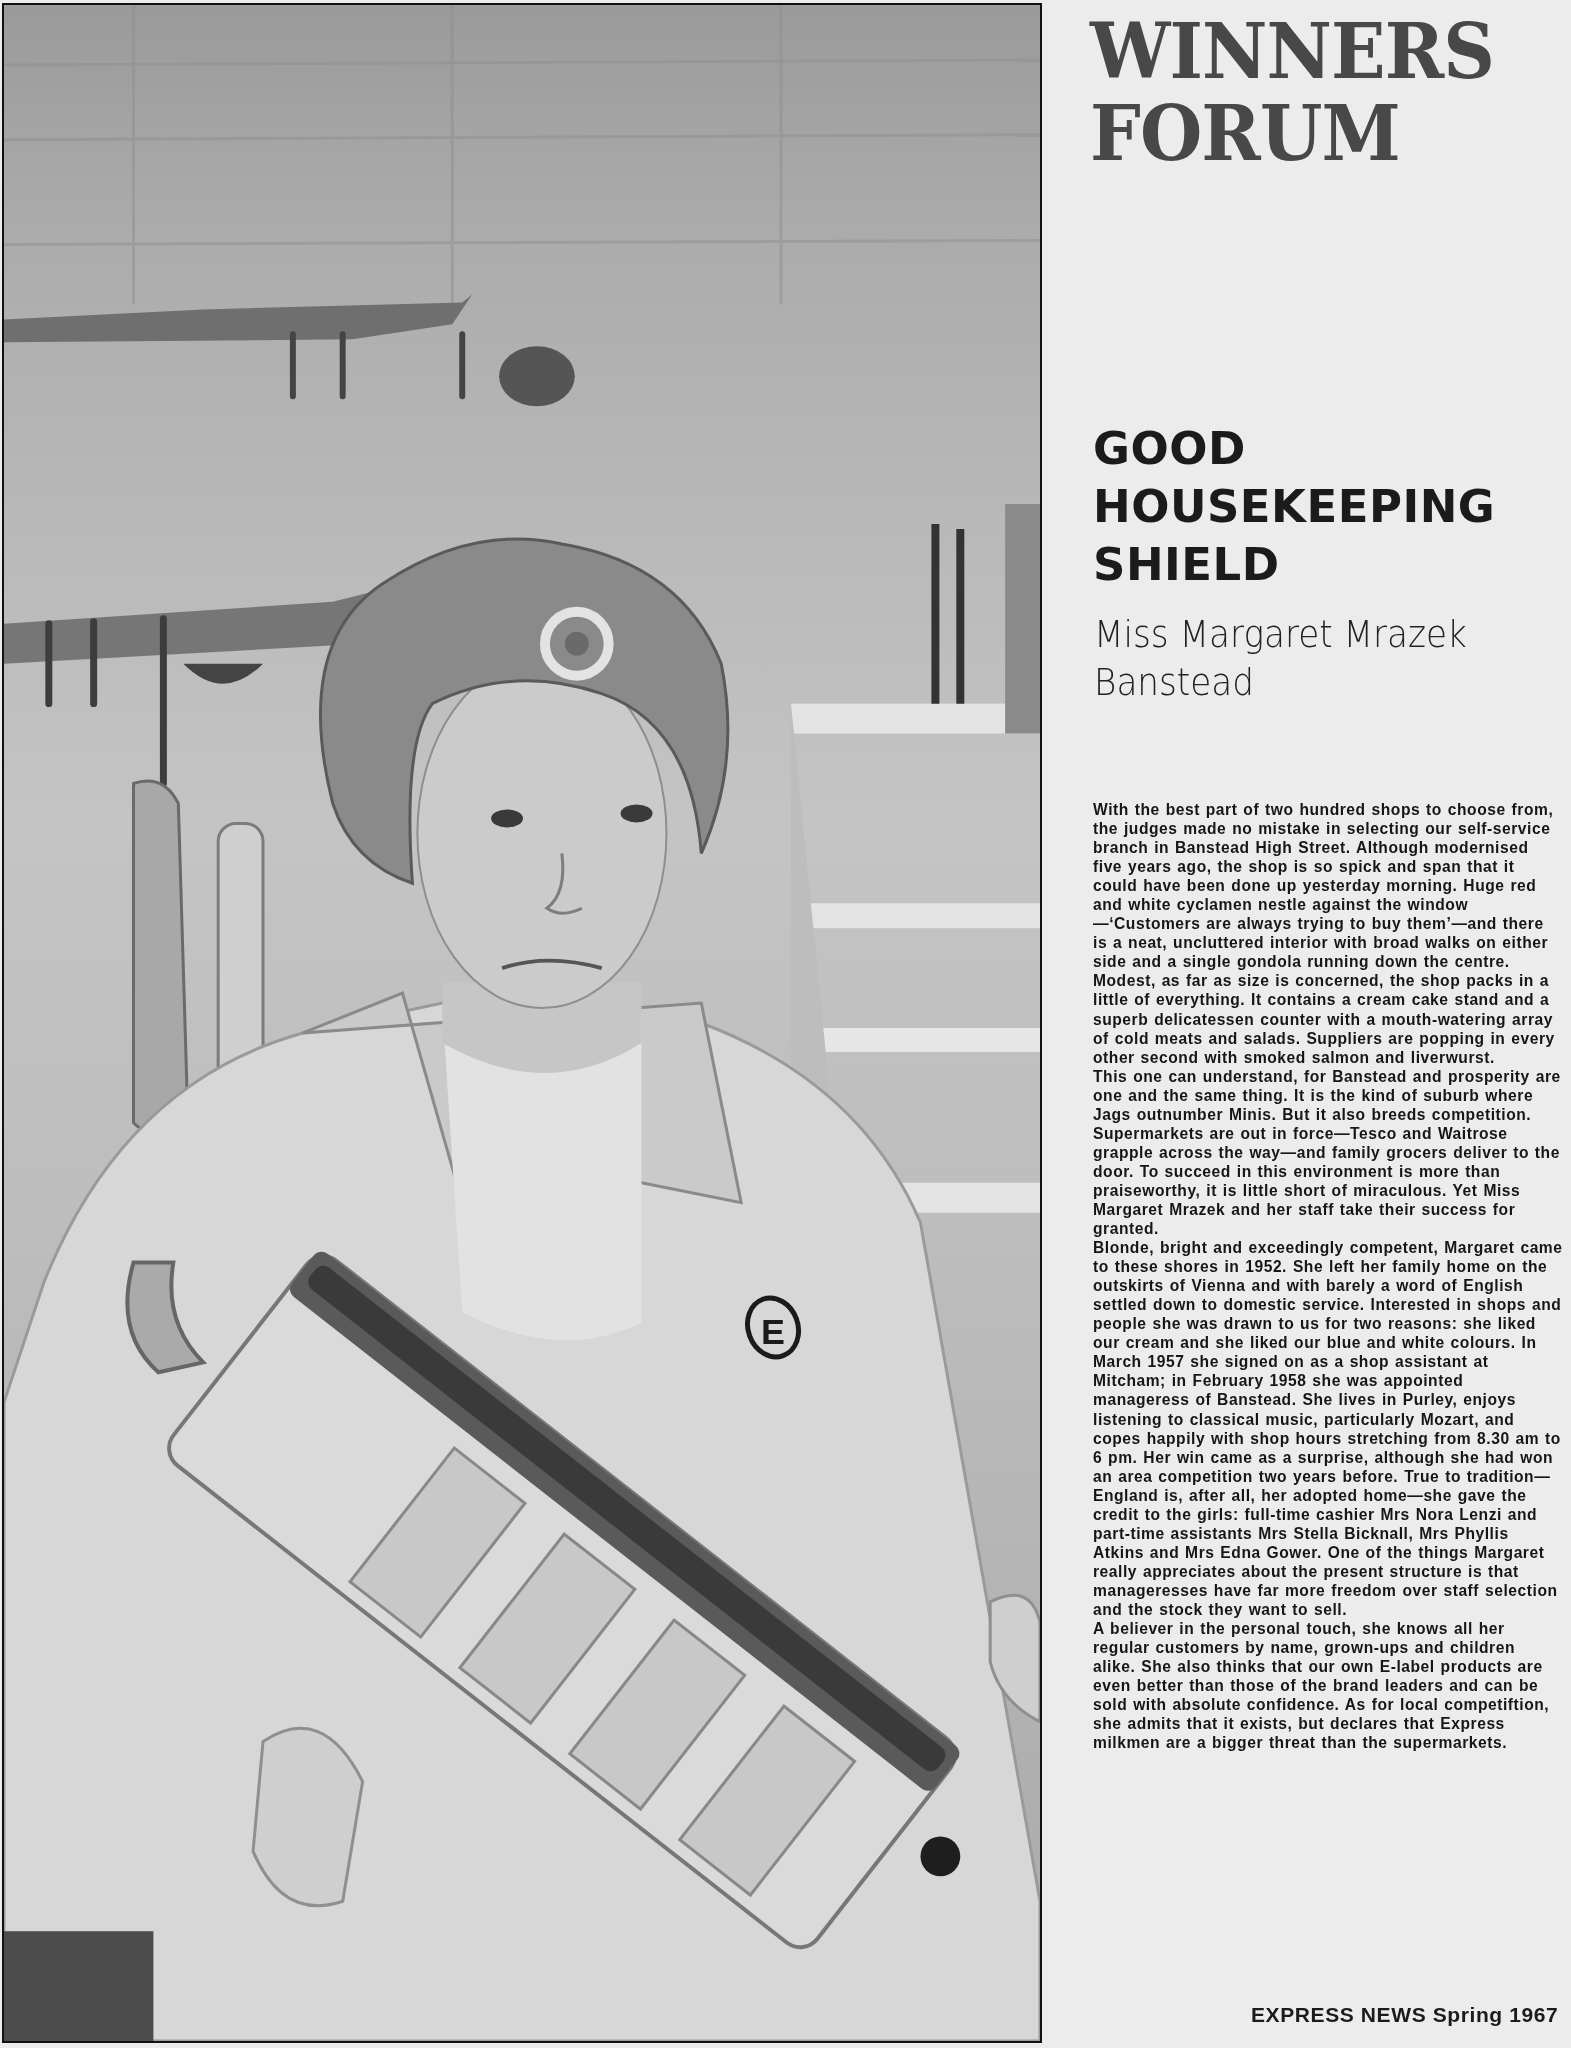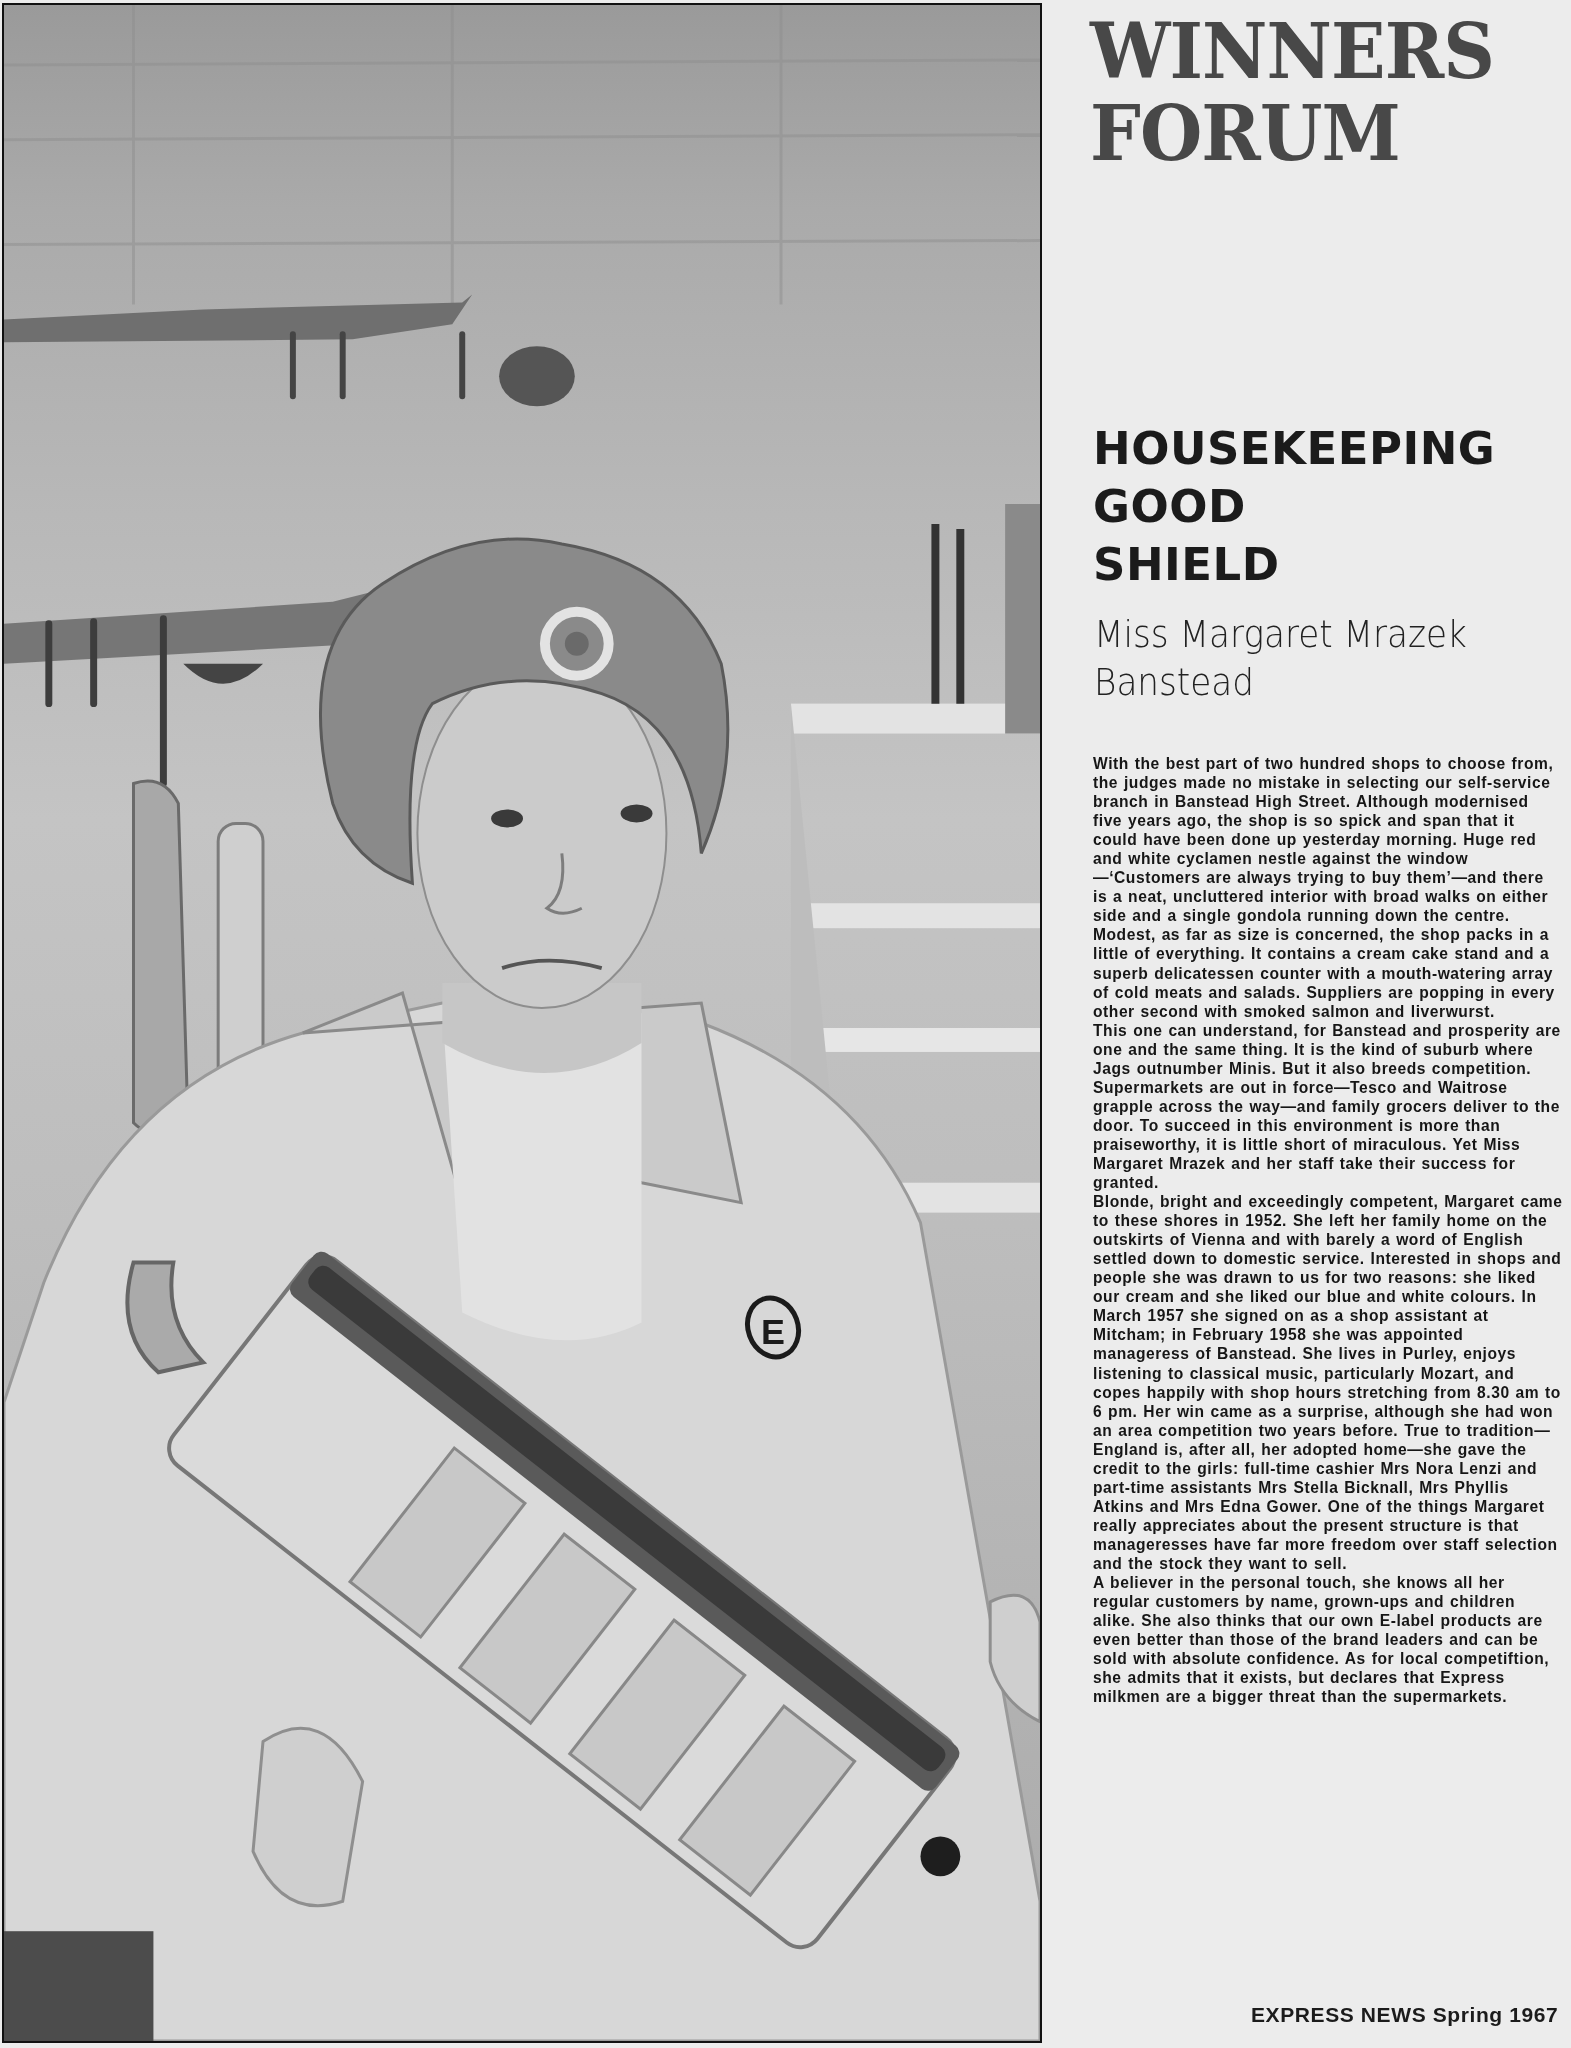--- a/index.html
+++ b/index.html
@@ -28,21 +28,21 @@
   }
   .title div { white-space: nowrap; }
   .name {
     position: absolute; left: 1094px; top: 610px;
     font-family: "DejaVu Sans", sans-serif; font-weight: 200;
     font-size: 38px; line-height: 48px; color: #222;
     transform: scaleX(0.9); transform-origin: left top;
   }
   .name div { white-space: nowrap; }
   .body-text {
-    position: absolute; left: 1093px; top: 754px; width: 470px;
+    position: absolute; left: 1093px; top: 800px; width: 470px;
     font-family: "Liberation Sans", sans-serif; font-weight: bold;
     font-size: 15.6px; line-height: 19.05px; color: #161616;
     letter-spacing: 0.55px; word-spacing: 1px;
   }
   .body-text p { margin: 0; }
   .footer {
     position: absolute; left: 1251px; top: 2003px;
     font-family: "Liberation Sans", sans-serif; font-weight: bold;
     font-size: 21px; color: #1b1b1b; letter-spacing: 0.6px; white-space: nowrap;
   }
@@ -129,22 +129,22 @@
     <rect x="0" y="1930" width="150" height="110" fill="#4c4c4c"></rect>
   </svg>
 </div>
 
 <div class="masthead">
   <div>WINNERS</div>
   <div>FORUM</div>
 </div>
 
 <div class="title">
+  <div>GOOD</div>
   <div>HOUSEKEEPING</div>
-  <div>GOOD</div>
   <div>SHIELD</div>
 </div>
 
 <div class="name">
   <div>Miss Margaret Mrazek</div>
   <div>Banstead</div>
 </div>
 
 <div class="body-text">
   <p>With the best part of two hundred shops to choose from, the judges made no mistake in selecting our self-service branch in Banstead High Street. Although modernised five years ago, the shop is so spick and span that it could have been done up yesterday morning. Huge red and white cyclamen nestle against the window—‘Customers are always trying to buy them’—and there is a neat, uncluttered interior with broad walks on either side and a single gondola running down the centre. Modest, as far as size is concerned, the shop packs in a little of everything. It contains a cream cake stand and a superb delicatessen counter with a mouth-watering array of cold meats and salads. Suppliers are popping in every other second with smoked salmon and liverwurst.</p>

